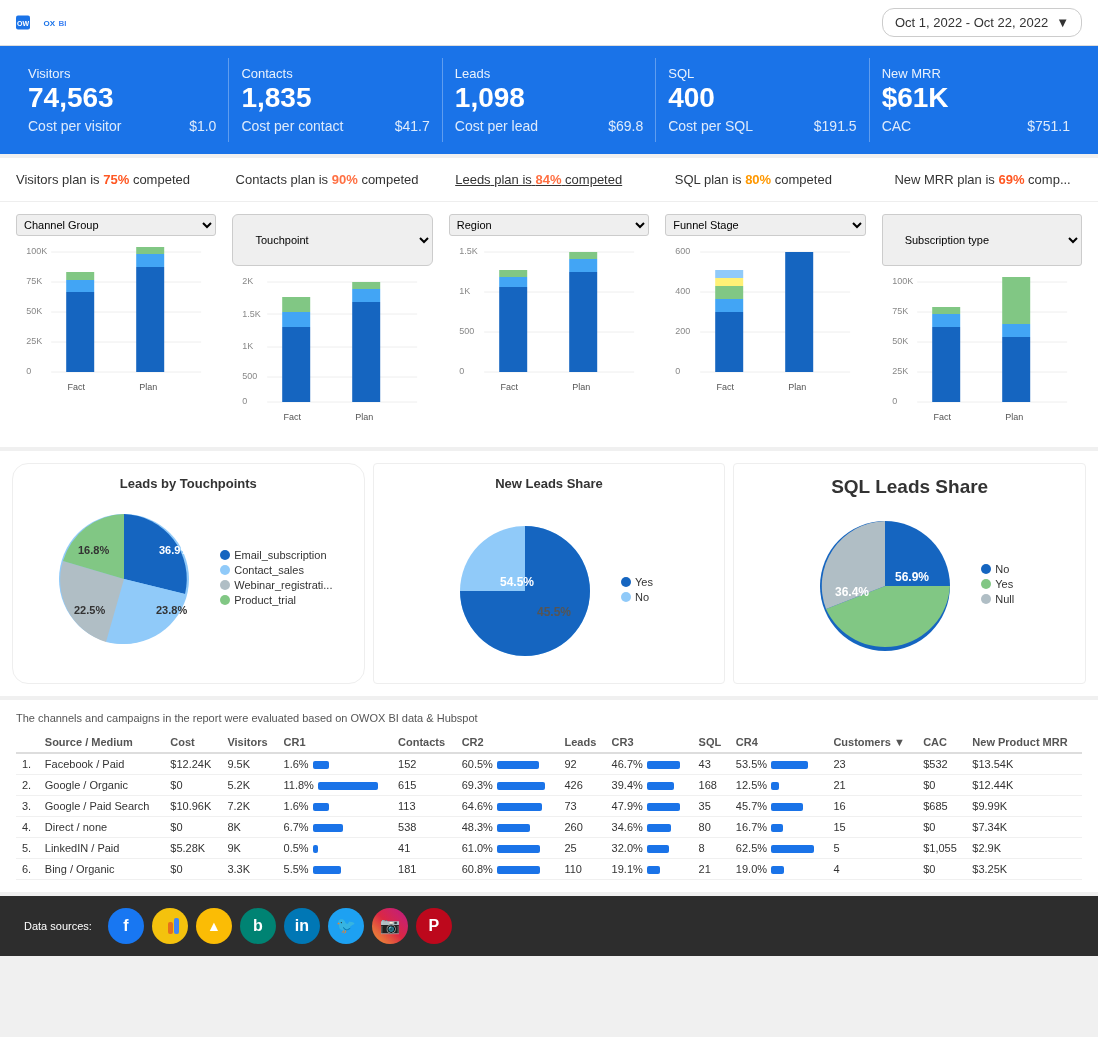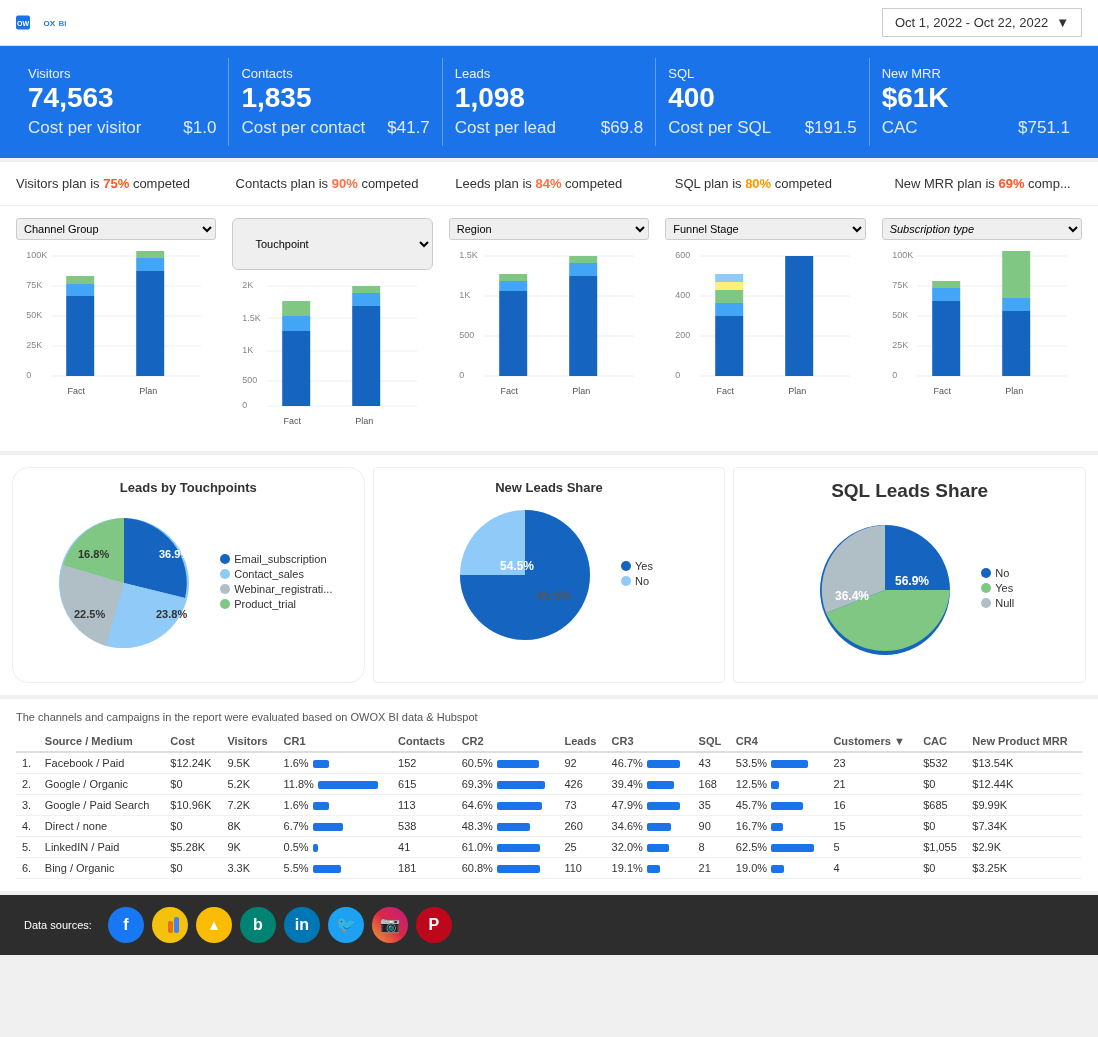--- a/index.html
+++ b/index.html
@@ -1,29 +1,29 @@
 <!DOCTYPE html>
 <html><head>
   <meta charset="utf-8">
   <style>
     * { box-sizing: border-box; margin: 0; padding: 0; }
     body { font-family: Arial, sans-serif; background: #f0f0f0; font-size: 12px; color: #333; width: 1098px; }
 
     
     .top-bar { background: #fff; display: flex; align-items: center; justify-content: space-between; padding: 8px 16px; border-bottom: 1px solid #ddd; }
     .logo { display: flex; align-items: center; gap: 4px; }
-    .date-picker { background: #fff; border: 1px solid #ccc; padding: 6px 12px; border-radius: 0; font-size: 13px; display: flex; align-items: center; gap: 8px; cursor: pointer; }
+    .date-picker { background: #fff; border: 1px solid #ccc; padding: 6px 12px; border-radius: 12px; font-size: 13px; display: flex; align-items: center; gap: 8px; cursor: pointer; }
 
     
     .kpi-bar { background: #1a73e8; display: flex; padding: 12px 16px; gap: 0; }
     .kpi-item { flex: 1; color: #fff; padding: 8px 12px; border-right: 1px solid rgba(255,255,255,0.3); }
     .kpi-item:last-child { border-right: none; }
     .kpi-label { font-size: 13px; opacity: 0.9; margin-bottom: 2px; }
     .kpi-value { font-size: 28px; font-weight: bold; line-height: 1.1; }
-    .kpi-sub { display: flex; justify-content: space-between; margin-top: 4px; font-size: 17px; opacity: 0.85; }
+    .kpi-sub { display: flex; justify-content: space-between; margin-top: 4px; font-size: 14px; opacity: 0.85; }
     .plan-pct { font-weight: bold; }
     .pct-75 { color: #ff5722; }
     .pct-90 { color: #ff7043; }
     .pct-84 { color: #ff7043; }
     .pct-80 { color: #ff9800; }
     .pct-69 { color: #ff5722; }
 
     
     .legend { font-size: 11px; }
     .legend-item { display: flex; align-items: center; gap: 4px; margin-bottom: 3px; }
@@ -108,21 +108,21 @@
 
 <div style="background:#fff; margin: 4px 0;">
 
   <div style="display:flex; padding: 8px 0; border-bottom: 1px solid #eee;">
     <div style="flex:1; padding:6px 16px; font-size:13px;">
       <span>Visitors</span> <span>plan is</span> <span class="plan-pct pct-75">75%</span> <span>competed</span>
     </div>
     <div style="flex:1; padding:6px 16px; font-size:13px;">
       <span>Contacts</span> <span>plan is</span> <span class="plan-pct pct-90">90%</span> <span>competed</span>
     </div>
-    <div style="flex:1; padding:6px 16px; font-size:13px;">
+    <div style="flex:1; padding:6px 16px; font-size:13px;text-decoration:underline;">
       <span>Leeds</span> <span>plan is</span> <span class="plan-pct pct-84">84%</span> <span>competed</span>
     </div>
     <div style="flex:1; padding:6px 16px; font-size:13px;">
       <span>SQL</span> <span>plan is</span> <span class="plan-pct pct-80">80%</span> <span>competed</span>
     </div>
     <div style="flex:1; padding:6px 16px; font-size:13px;">
       <span>New MRR</span> <span>plan is</span> <span class="plan-pct pct-69">69%</span> <span>comp...</span>
     </div>
   </div>
 
@@ -230,21 +230,21 @@
         <rect x="40" y="36" width="28" height="8" fill="#fff176"></rect>
         <rect x="40" y="28" width="28" height="8" fill="#90caf9"></rect>
 
         <rect x="110" y="10" width="28" height="120" fill="#1565c0"></rect>
         <text x="50" y="148" font-size="9" fill="#555" text-anchor="middle">Fact</text>
         <text x="122" y="148" font-size="9" fill="#555" text-anchor="middle">Plan</text>
       </svg>
     </div>
 
     <div style="flex:1; padding:4px 8px;">
-      <select style="width:100%; font-size:11px; border:1px solid #ccc; padding:3px; border-radius:3px; margin-bottom:6px;font-style:italic;">
+      <select style="width:100%; font-size:11px; border:1px solid #ccc; padding:18px; border-radius:3px; margin-bottom:6px;">
         <option>Subscription type</option>
       </select>
       <svg width="100%" height="160" viewBox="0 0 180 160">
         <text x="0" y="12" font-size="9" fill="#888">100K</text>
         <line x1="25" y1="10" x2="175" y2="10" stroke="#eee" stroke-width="1"></line>
         <text x="0" y="42" font-size="9" fill="#888">75K</text>
         <line x1="25" y1="40" x2="175" y2="40" stroke="#eee" stroke-width="1"></line>
         <text x="0" y="72" font-size="9" fill="#888">50K</text>
         <line x1="25" y1="70" x2="175" y2="70" stroke="#eee" stroke-width="1"></line>
         <text x="0" y="102" font-size="9" fill="#888">25K</text>
@@ -298,21 +298,21 @@
           </div>
         <div class="legend-item">
             <div class="legend-dot" style="background:#81c784;"></div>
             <span>Product_trial</span>
           </div>
       </div>
     </div>
   </div>
 
   <div style="flex:1; border:1px solid #eee; border-radius:4px; padding:12px;">
-    <div style="text-align:center; font-weight:bold; font-size:13px; margin-bottom:0;">New Leads Share</div>
+    <div style="text-align:center; font-weight:bold; font-size:13px; margin-bottom:20px;">New Leads Share</div>
     <div style="display:flex; align-items:center; justify-content:center; gap:16px;">
       <svg width="160" height="160" viewBox="0 0 160 160">
 
         <circle cx="80" cy="80" r="65" fill="#90caf9"></circle>
         <path d="M80,80 L80,15 A65,65 0 1,1 15,80 Z" fill="#1565c0"></path>
         <text x="55" y="75" font-size="12" fill="#fff" font-weight="bold">54.5%</text>
         <text x="92" y="105" font-size="12" fill="#555" font-weight="bold">45.5%</text>
       </svg>
       <div class="legend">
         <div class="legend-item">
@@ -429,21 +429,21 @@
         <tr>
       <td>4.</td>
       <td>Direct / none</td>
       <td>$0</td>
       <td>8K</td>
       <td>6.7%<span class="mini-bar" style="width:30px;"></span></td>
       <td>538</td>
       <td>48.3%<span class="mini-bar" style="width:33.599999999999994px;"></span></td>
       <td>260</td>
       <td>34.6%<span class="mini-bar" style="width:24.5px;"></span></td>
-      <td>90</td>
+      <td>80</td>
       <td>16.7%<span class="mini-bar" style="width:11.899999999999999px;"></span></td>
       <td>15</td>
       <td>$0</td>
       <td>$7.34K</td>
     </tr>
         <tr>
       <td>5.</td>
       <td>LinkedIN / Paid</td>
       <td>$5.28K</td>
       <td>9K</td>

